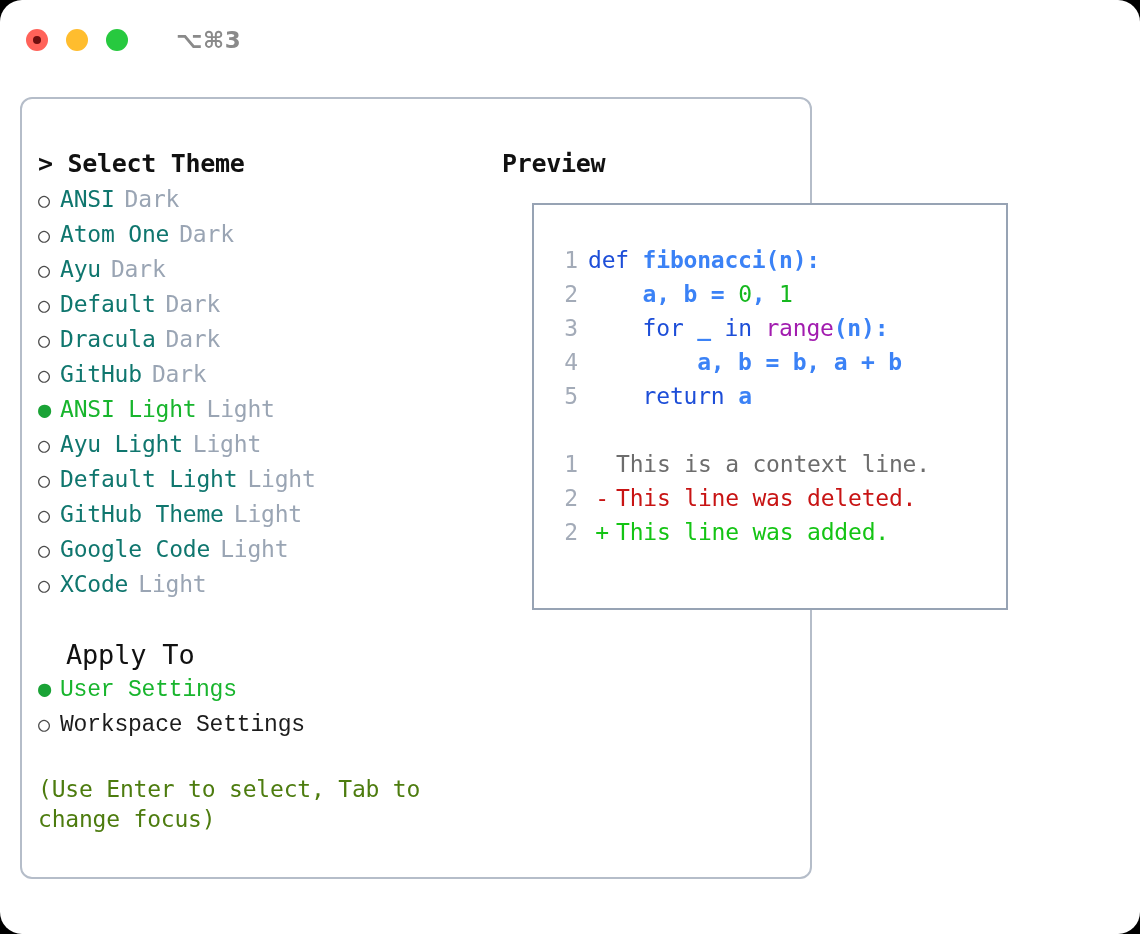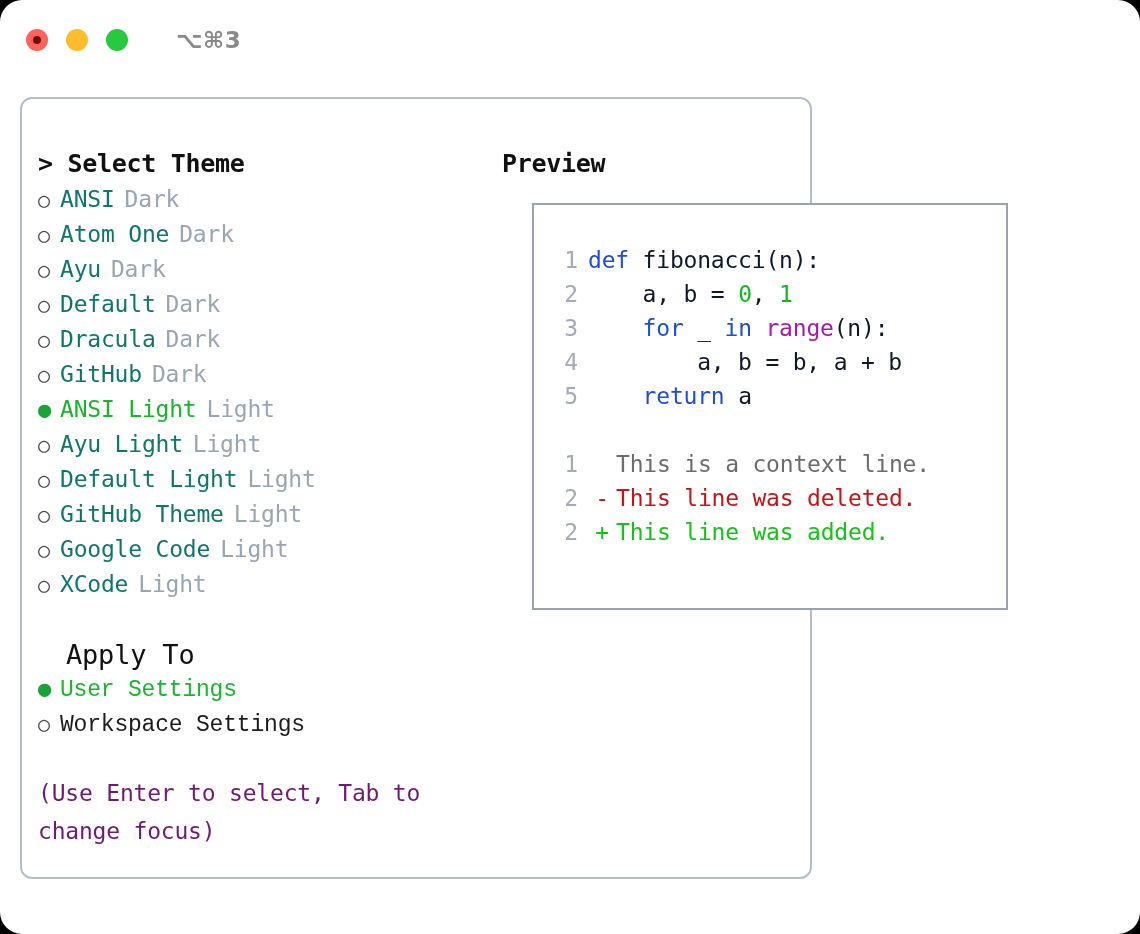--- a/index.html
+++ b/index.html
@@ -164,22 +164,22 @@
     line-height: 34px;
     white-space: pre;
     letter-spacing: -0.2px;
   }
   .apply-row .apply-label { color: #1c1c1c; font-family: Liberation Mono, monospace; }
   .apply-row.selected .apply-label { color: #18b52d; }
 
   #hint-text {
     margin-top: 32px;
     font-size: 23px;
-    line-height: 38px;
-    color: #701a75;
+    line-height: 30px;
+    color: #4d7c0f;
     width: 420px;
     letter-spacing: -0.2px;
   }
 
   
   #preview-box {
     position: absolute;
     left: 30px;
     top: 56px;
     width: 476px;
@@ -206,21 +206,21 @@
     width: 30px;
     text-align: right;
     color: #a3abb8;
     margin-right: 10px;
   }
   .code-text { color: #1c1c1c; }
 
   .tok-kw   { color: #1d4ed8; }
   .tok-fn   { color: #a21caf; }
   .tok-num  { color: #16b81f; }
-  .tok-plain{ color: #0f172a; }
+  .tok-plain{ color: #3b82f6; font-weight: bold; }
 
   .diff-block { margin-top: 34px; }
   .diff-line .marker {
     flex: 0 0 28px;
     width: 28px;
     text-align: center;
   }
   .diff-line.context .marker { color: #6d6d6d; }
   .diff-line.context .diff-text { color: #6d6d6d; }
   .diff-line.removed .marker,

